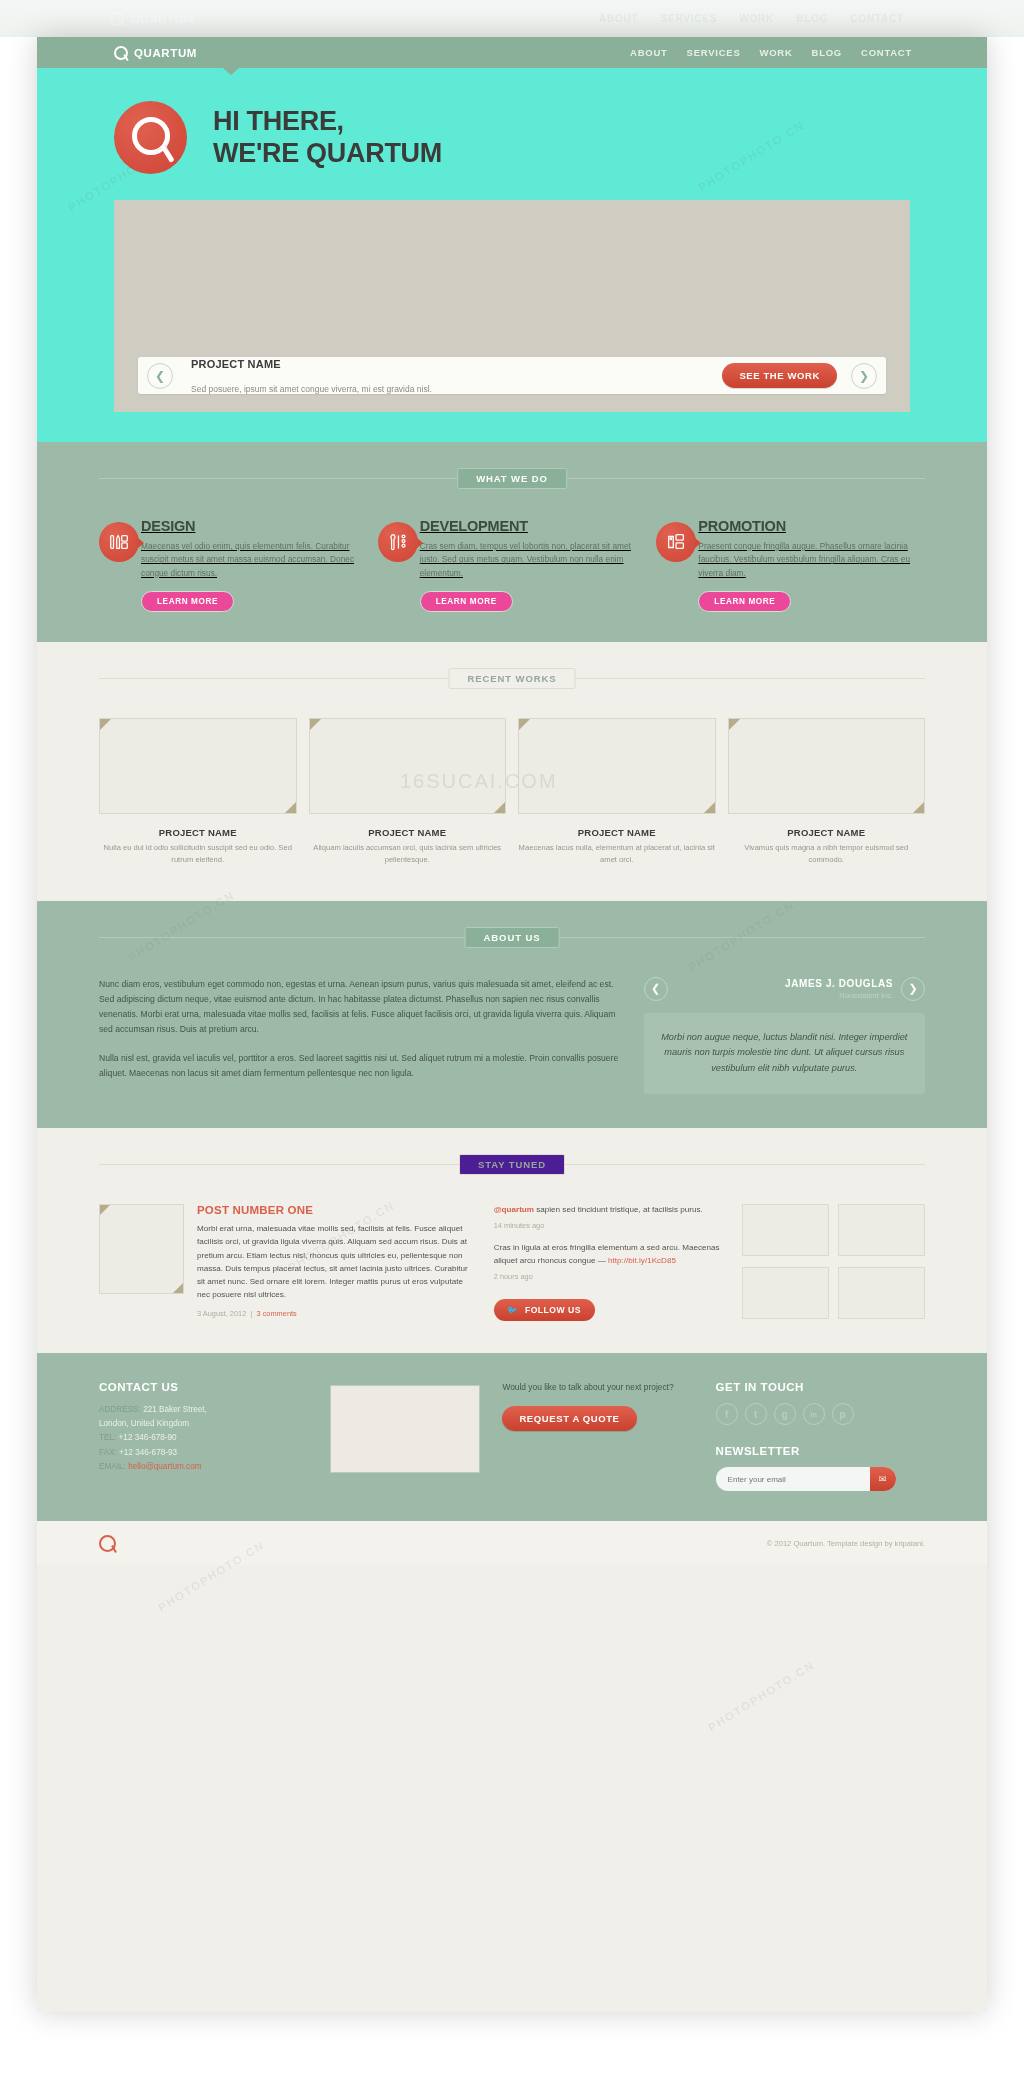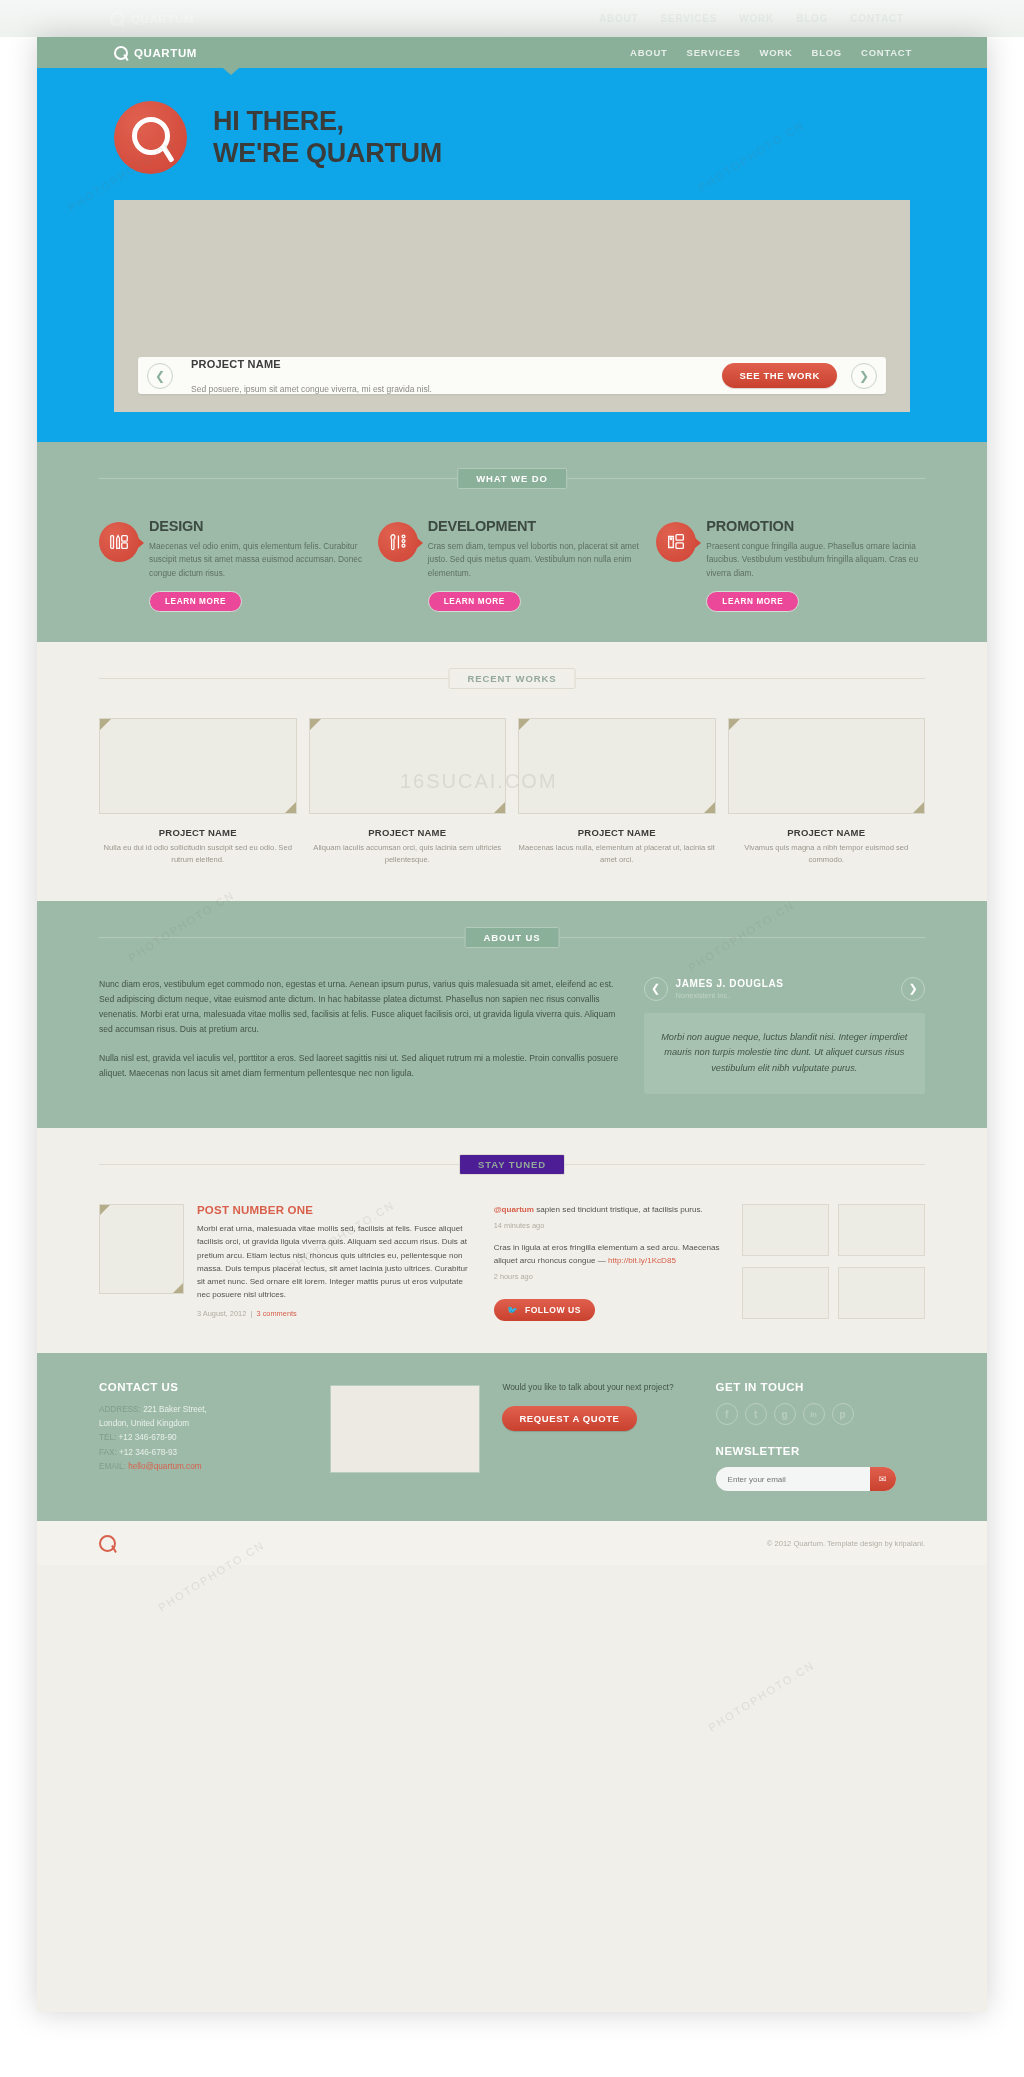--- a/index.html
+++ b/index.html
@@ -43,21 +43,21 @@
     right:-1px; bottom:-3px; transform:rotate(-30deg); }
   .brand-text{ color:#fff; font-weight:bold; font-size:11.5px; letter-spacing:.6px;}
   .nav{ margin-left:auto; margin-right:75px; display:flex; gap:19px; }
   .nav a{ color:#e7eee9; font-size:9.5px; font-weight:bold; letter-spacing:.75px;
     text-decoration:none; }
   .nav-notch{ position:absolute; left:186px; bottom:-7px; width:0;height:0;
     border-left:8px solid transparent;border-right:8px solid transparent;
     border-top:7px solid #8ab09a; }
 
   
-  .hero{ background:#0ea5e9; padding:33px 77px 30px 77px; }
+  .hero{ background:#5eead4; padding:33px 77px 30px 77px; }
   .hero-top{ display:flex; align-items:center; gap:26px; margin-bottom:26px;}
   .hero-logo{
     width:73px;height:73px;border-radius:50%;
     background:radial-gradient(circle at 35% 30%,#e0614f,#cf4436);
     position:relative; flex:none;
   }
   .hero-logo .ring{
     position:absolute; left:18px; top:16px; width:38px;height:38px;
     border:5px solid #fff; border-radius:50%;
   }
@@ -98,21 +98,21 @@
     position:absolute; left:50%; transform:translateX(-50%); top:0;
     padding:4px 18px; font-size:9.5px; font-weight:bold; letter-spacing:.9px;
     border-radius:2px;
   }
 
   
   .services{ background:#9dbaa8; padding:26px 62px 30px 62px; }
   .services .sec-line{ background:#b4cbbc; }
   .services .pill{ background:#8ab09a; color:#fff; border:1px solid #b3cabb; }
   .svc-row{ display:flex; gap:10px; }
-  .svc{ flex:1; display:flex; gap:10px; }
+  .svc{ flex:1; display:flex; gap:2px;text-decoration:underline; }
   .svc-ico{
     width:40px;height:40px;border-radius:50%;
     background:radial-gradient(circle at 35% 30%,#e0614f,#cf4436);
     flex:none; position:relative; margin-top:4px;
     display:flex;align-items:center;justify-content:center;
   }
   .svc-ico:after{content:"";position:absolute;right:-5px;top:16px;width:0;height:0;
     border-top:5px solid transparent;border-bottom:5px solid transparent;
     border-left:6px solid #d44a38;}
   .svc-ico svg{ width:22px;height:22px; }
@@ -142,21 +142,21 @@
 
   
   .about{ background:#9dbaa8; padding:26px 62px 34px 62px; }
   .about .sec-line{ background:#b4cbbc; }
   .about .pill{ background:#8ab09a; color:#fff; border:1px solid #b3cabb; }
   .about-row{ display:flex; gap:24px; }
   .about-col{ flex:1.85; }
   .about-col p{ font-size:8.6px;color:#43544a;line-height:1.78;margin-bottom:13px;}
   .quote-col{ flex:1; }
   .quote-head{ display:flex;align-items:center;gap:8px;justify-content:center;}
-  .quote-who{ text-align:left; flex:1; }
+  .quote-who{ text-align:right; flex:1; }
   .q-name{ font-size:10px;font-weight:bold;color:#fff;letter-spacing:.6px;}
   .q-org{ font-size:7.5px;color:#bed3c5;margin-top:2px;}
   .q-arrow{ width:24px;height:24px;border-radius:50%;border:1px solid #bed3c5;
     display:flex;align-items:center;justify-content:center;color:#fff;font-size:11px;flex:none;}
   .quote-box{ margin-top:12px;background:#a7c2b0;border-radius:3px;padding:17px 16px;
     text-align:center; }
   .quote-box p{ font-size:9.2px;font-style:italic;color:#42544a;line-height:1.72;}
 
   
   .tuned{ background:#f0efe9; padding:26px 62px 32px 62px; }

